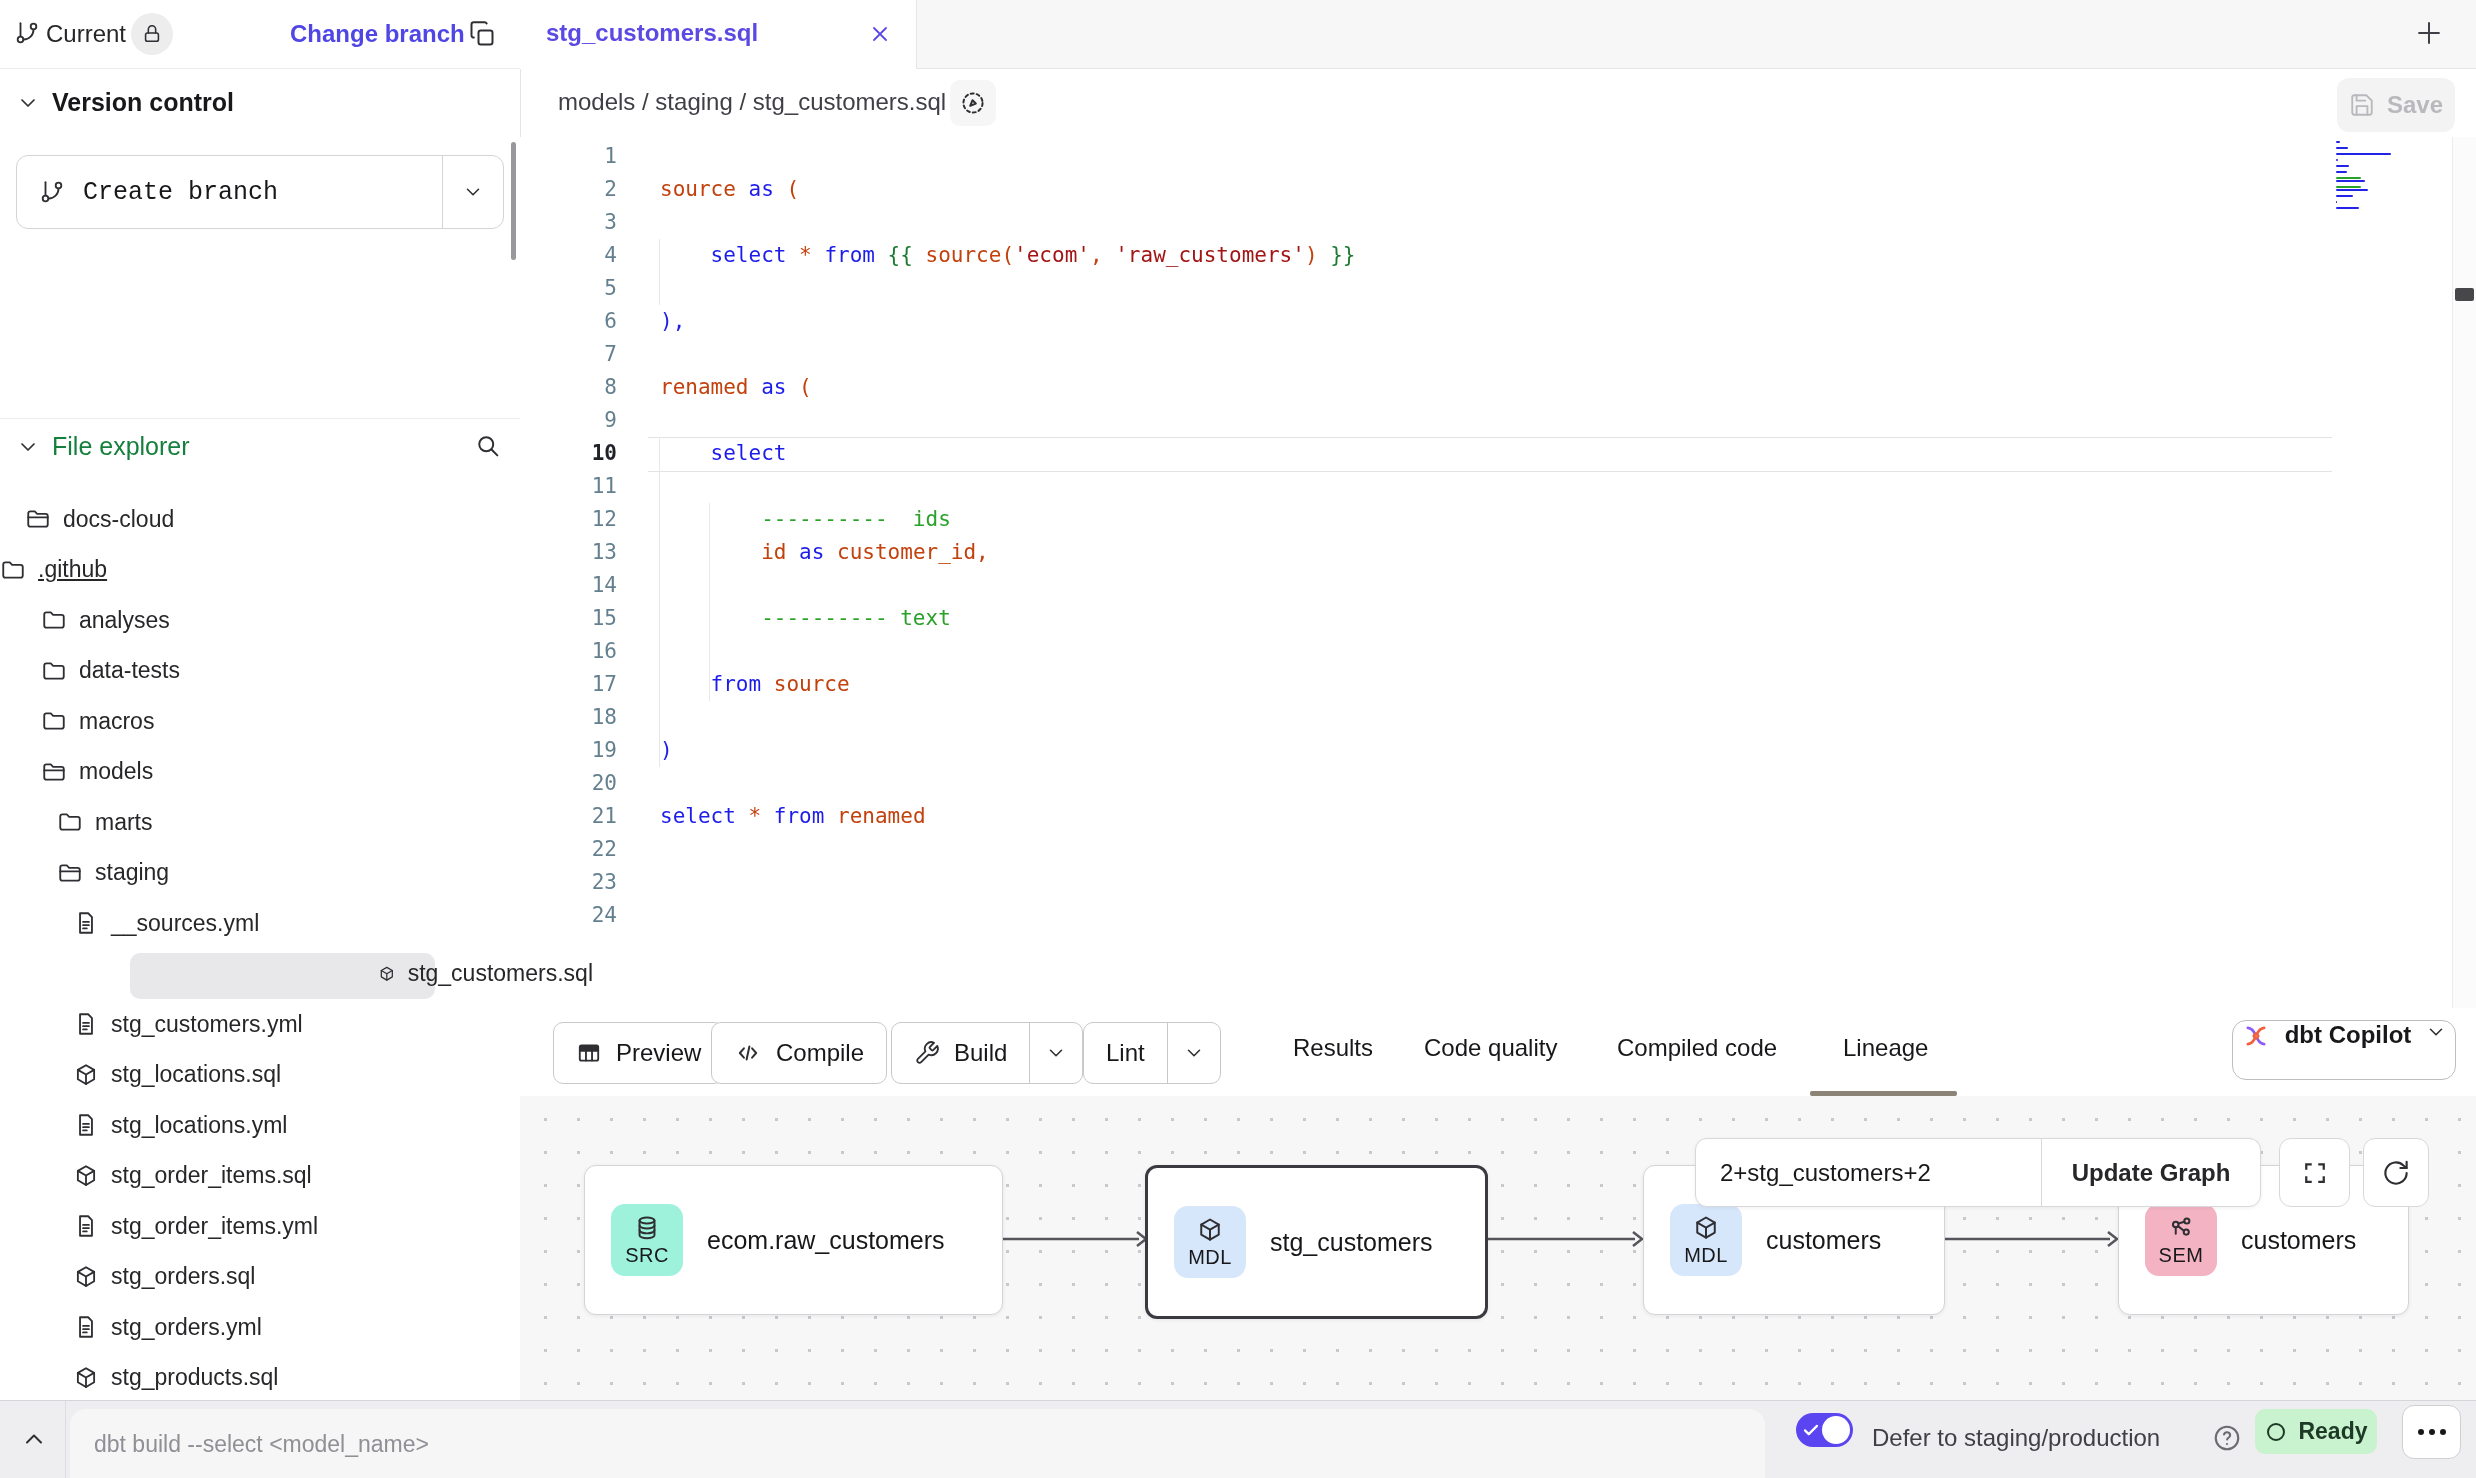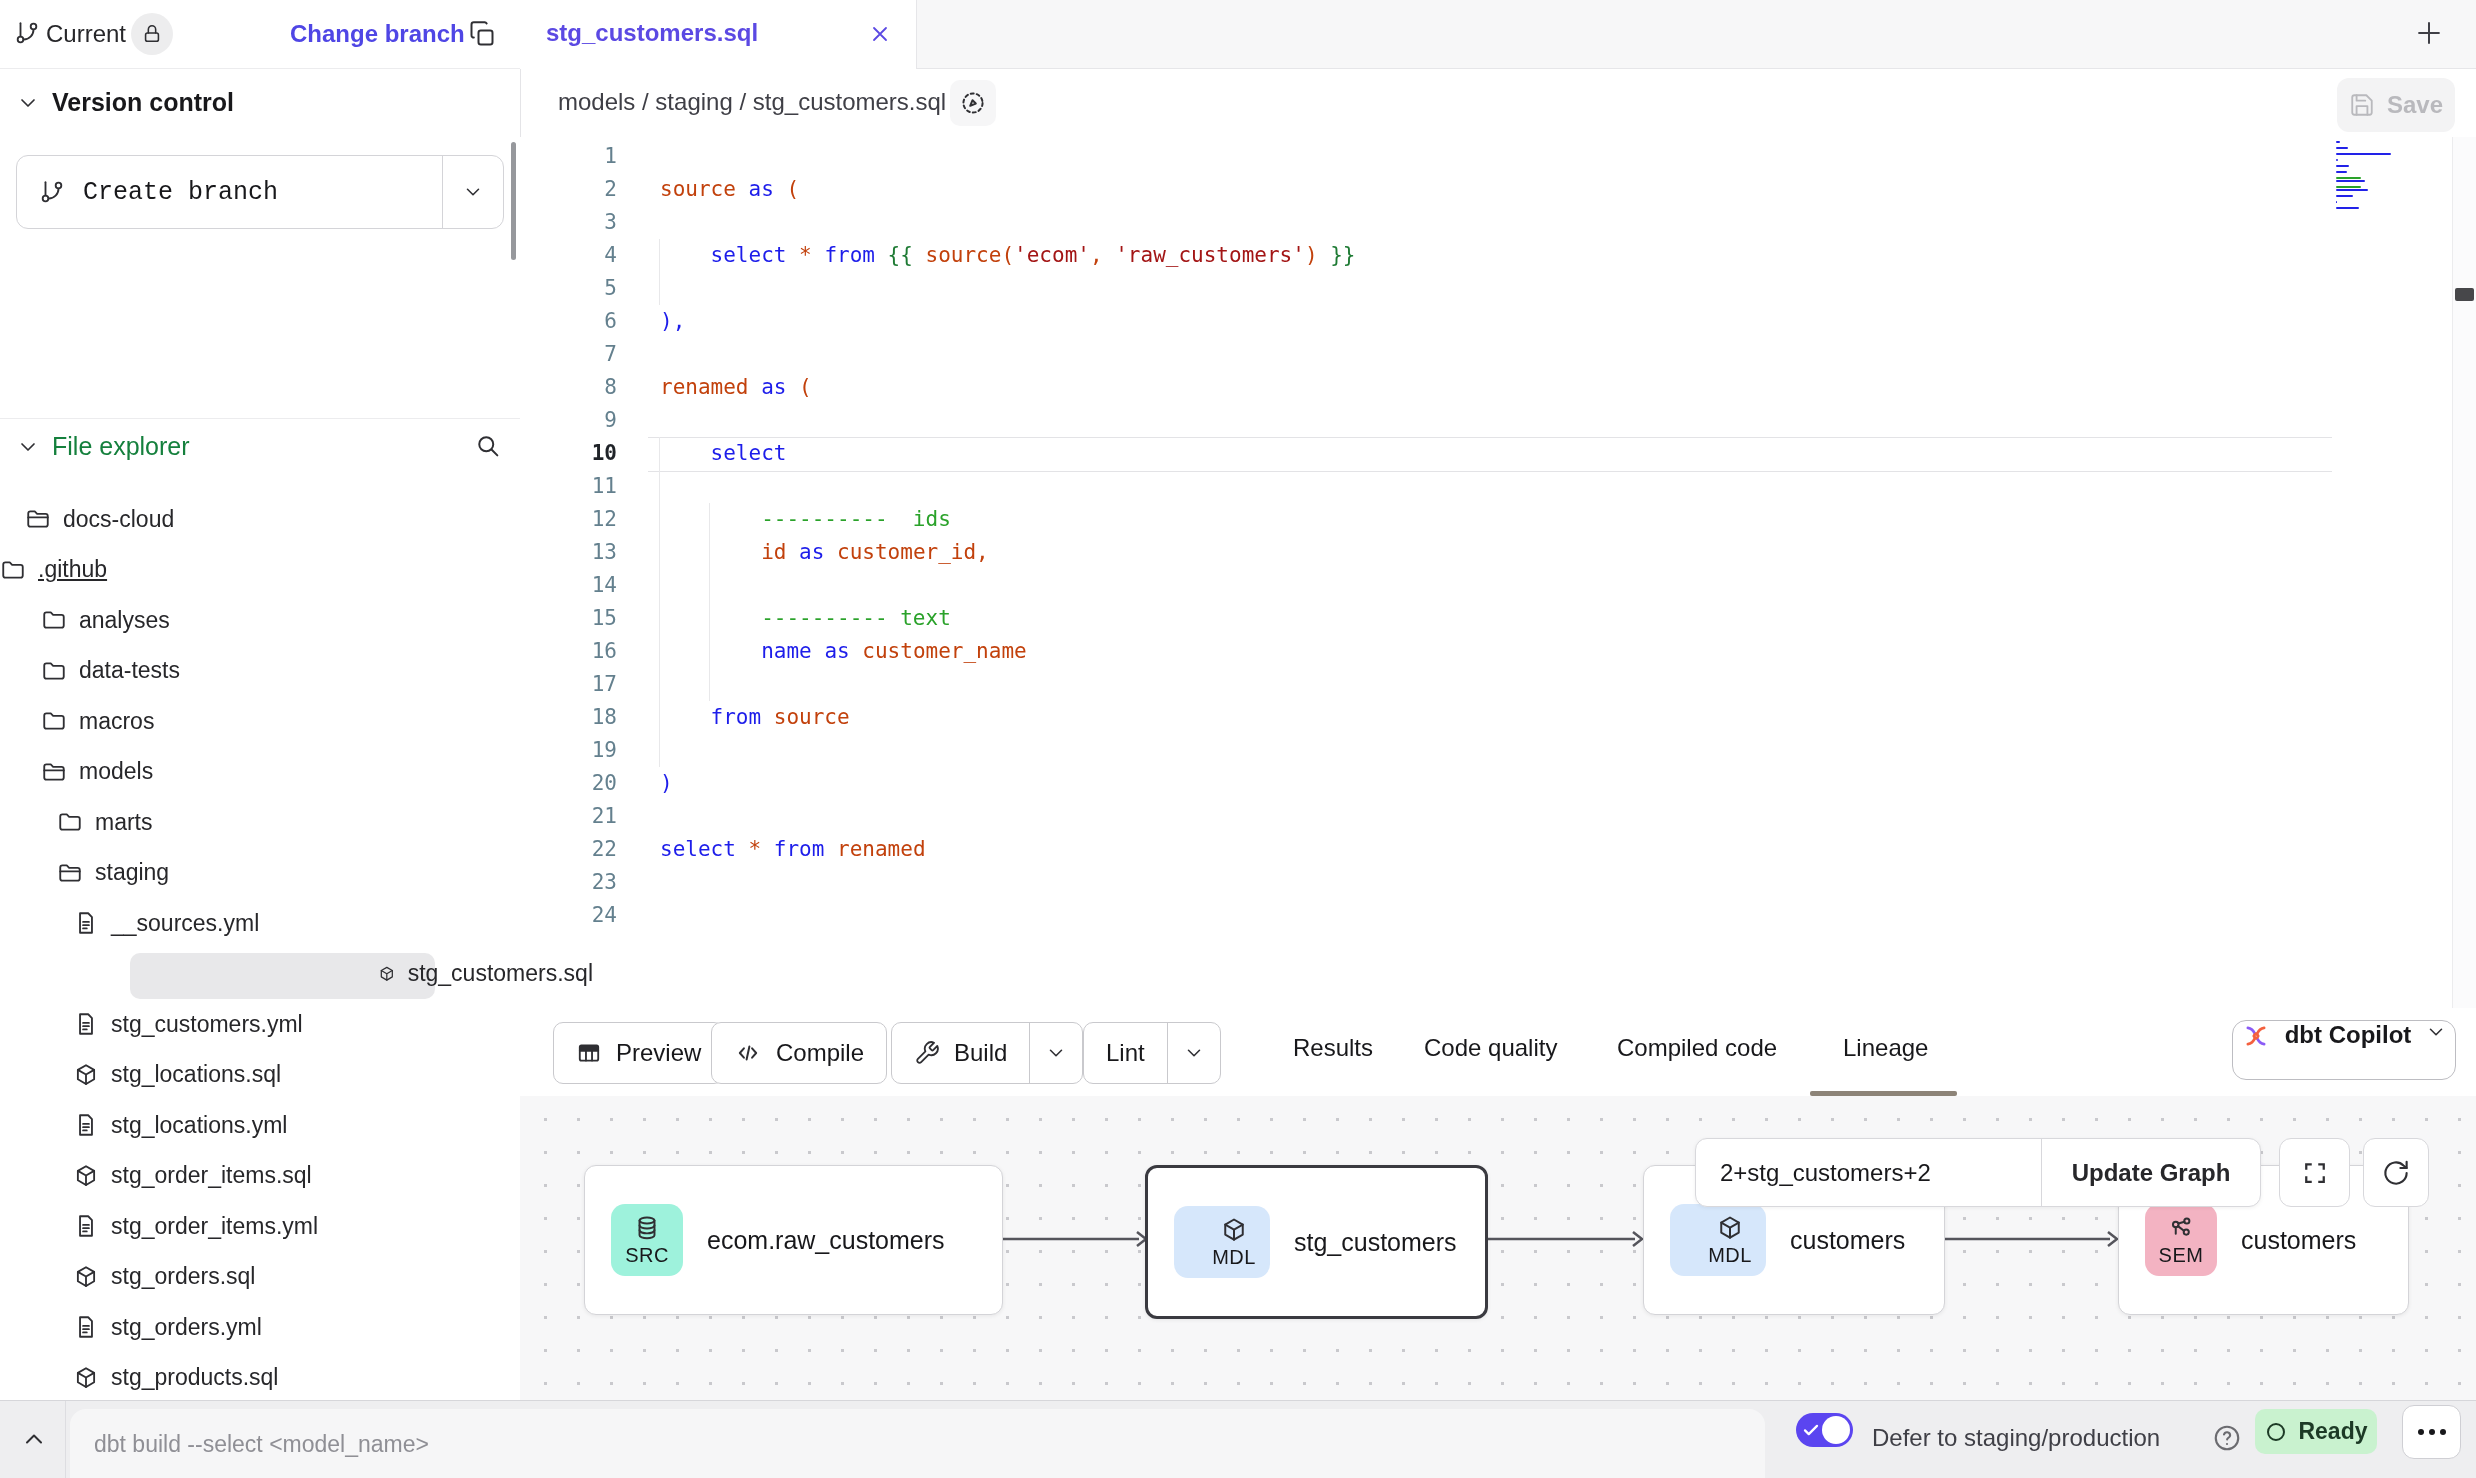--- a/index.html
+++ b/index.html
@@ -67,21 +67,21 @@
   .copilot{position:absolute;left:1712px;top:12px;width:222px;height:58px;border:1px solid #bdbdc2;border-radius:14px;background:#fff;display:flex;align-items:flex-start;justify-content:center;gap:14px;font-size:24px;font-weight:600;color:#18181b;cursor:pointer;}
 
   
   .lineage{position:absolute;left:520px;top:1096px;width:1956px;height:304px;background-color:#f7f7f8;
     background-image:radial-gradient(circle,#c9c9cd 1.7px,transparent 1.8px);background-size:33px 33px;background-position:9px 7px;}
   .node{position:absolute;top:69px;height:148px;background:#fff;border:1.5px solid #d4d4d8;border-radius:12px;
     box-shadow:0 1px 4px rgba(0,0,0,.07);display:flex;align-items:center;cursor:pointer;}
   .node.sel{border:3px solid #3a3a40;}
   .badge{width:72px;height:72px;border-radius:14px;margin-left:26px;display:flex;flex-direction:column;align-items:center;justify-content:center;gap:2px;flex:none;}
   .badge span{font-size:20px;font-weight:500;color:#18181b;letter-spacing:.5px;}
-  .b-src{background:#9ef2dc;} .b-mdl{background:#d6e7fb;padding-left:24px;} .b-sem{background:#f3b3c2;}
+  .b-src{background:#9ef2dc;} .b-mdl{background:#d6e7fb;} .b-sem{background:#f3b3c2;}
   .nlabel{margin-left:24px;font-size:25px;color:#18181b;white-space:nowrap;}
   .arrow{position:absolute;top:130px;height:26px;}
   .lpanel{position:absolute;left:1175px;top:42px;width:564px;height:67px;background:#fff;border:1px solid #d8d8dc;border-radius:12px;box-shadow:0 1px 4px rgba(0,0,0,.06);display:flex;align-items:center;z-index:5;}
   .lpanel .sel-input{flex:none;width:345px;height:100%;display:flex;align-items:center;padding-left:24px;font-size:24px;color:#18181b;box-sizing:border-box;}
   .lpanel .upd{flex:1;height:100%;border-left:1px solid #d8d8dc;display:flex;align-items:center;justify-content:center;font-size:24px;font-weight:600;color:#27272a;cursor:pointer;}
   .sqbtn{position:absolute;top:42px;height:67px;background:#fff;border:1px solid #d8d8dc;border-radius:12px;display:flex;align-items:center;justify-content:center;cursor:pointer;z-index:5;}
 
   
   .statusbar{position:absolute;left:0;top:1400px;width:2476px;height:78px;background:#eeeef0;border-top:1px solid #d6d6da;}
   .sb-caret{position:absolute;left:20px;top:24px;cursor:pointer;}
@@ -364,21 +364,20 @@
         <div class="cl"><span class="tk-kw">),</span></div>
         <div class="cl"></div>
         <div class="cl"><span class="tk-pl">renamed </span><span class="tk-kw">as</span><span class="tk-pl"> (</span></div>
         <div class="cl"></div>
         <div class="cl"><span class="tk-pl">    </span><span class="tk-kw">select</span></div>
         <div class="cl"></div>
         <div class="cl"><span class="tk-pl">        </span><span class="tk-co">----------  ids</span></div>
         <div class="cl"><span class="tk-pl">        id </span><span class="tk-kw">as</span><span class="tk-pl"> customer_id,</span></div>
         <div class="cl"></div>
         <div class="cl"><span class="tk-pl">        </span><span class="tk-co">---------- text</span></div>
-        <div class="cl"><span class="tk-pl">        </span><span class="tk-kw">name</span><span class="tk-pl"> </span><span class="tk-kw">as</span><span class="tk-pl"> customer_name</span></div>
         <div class="cl"></div>
         <div class="cl"><span class="tk-pl">    </span><span class="tk-kw">from</span><span class="tk-pl"> source</span></div>
         <div class="cl"></div>
         <div class="cl"><span class="tk-kw">)</span></div>
         <div class="cl"></div>
         <div class="cl"><span class="tk-kw">select</span><span class="tk-pl"> * </span><span class="tk-kw">from</span><span class="tk-pl"> renamed</span></div>
         <div class="cl"></div>
       </div>
     <div class="minimap" id="minimap">
         <i style="width: 4px; background: rgb(34, 34, 232);"></i>

